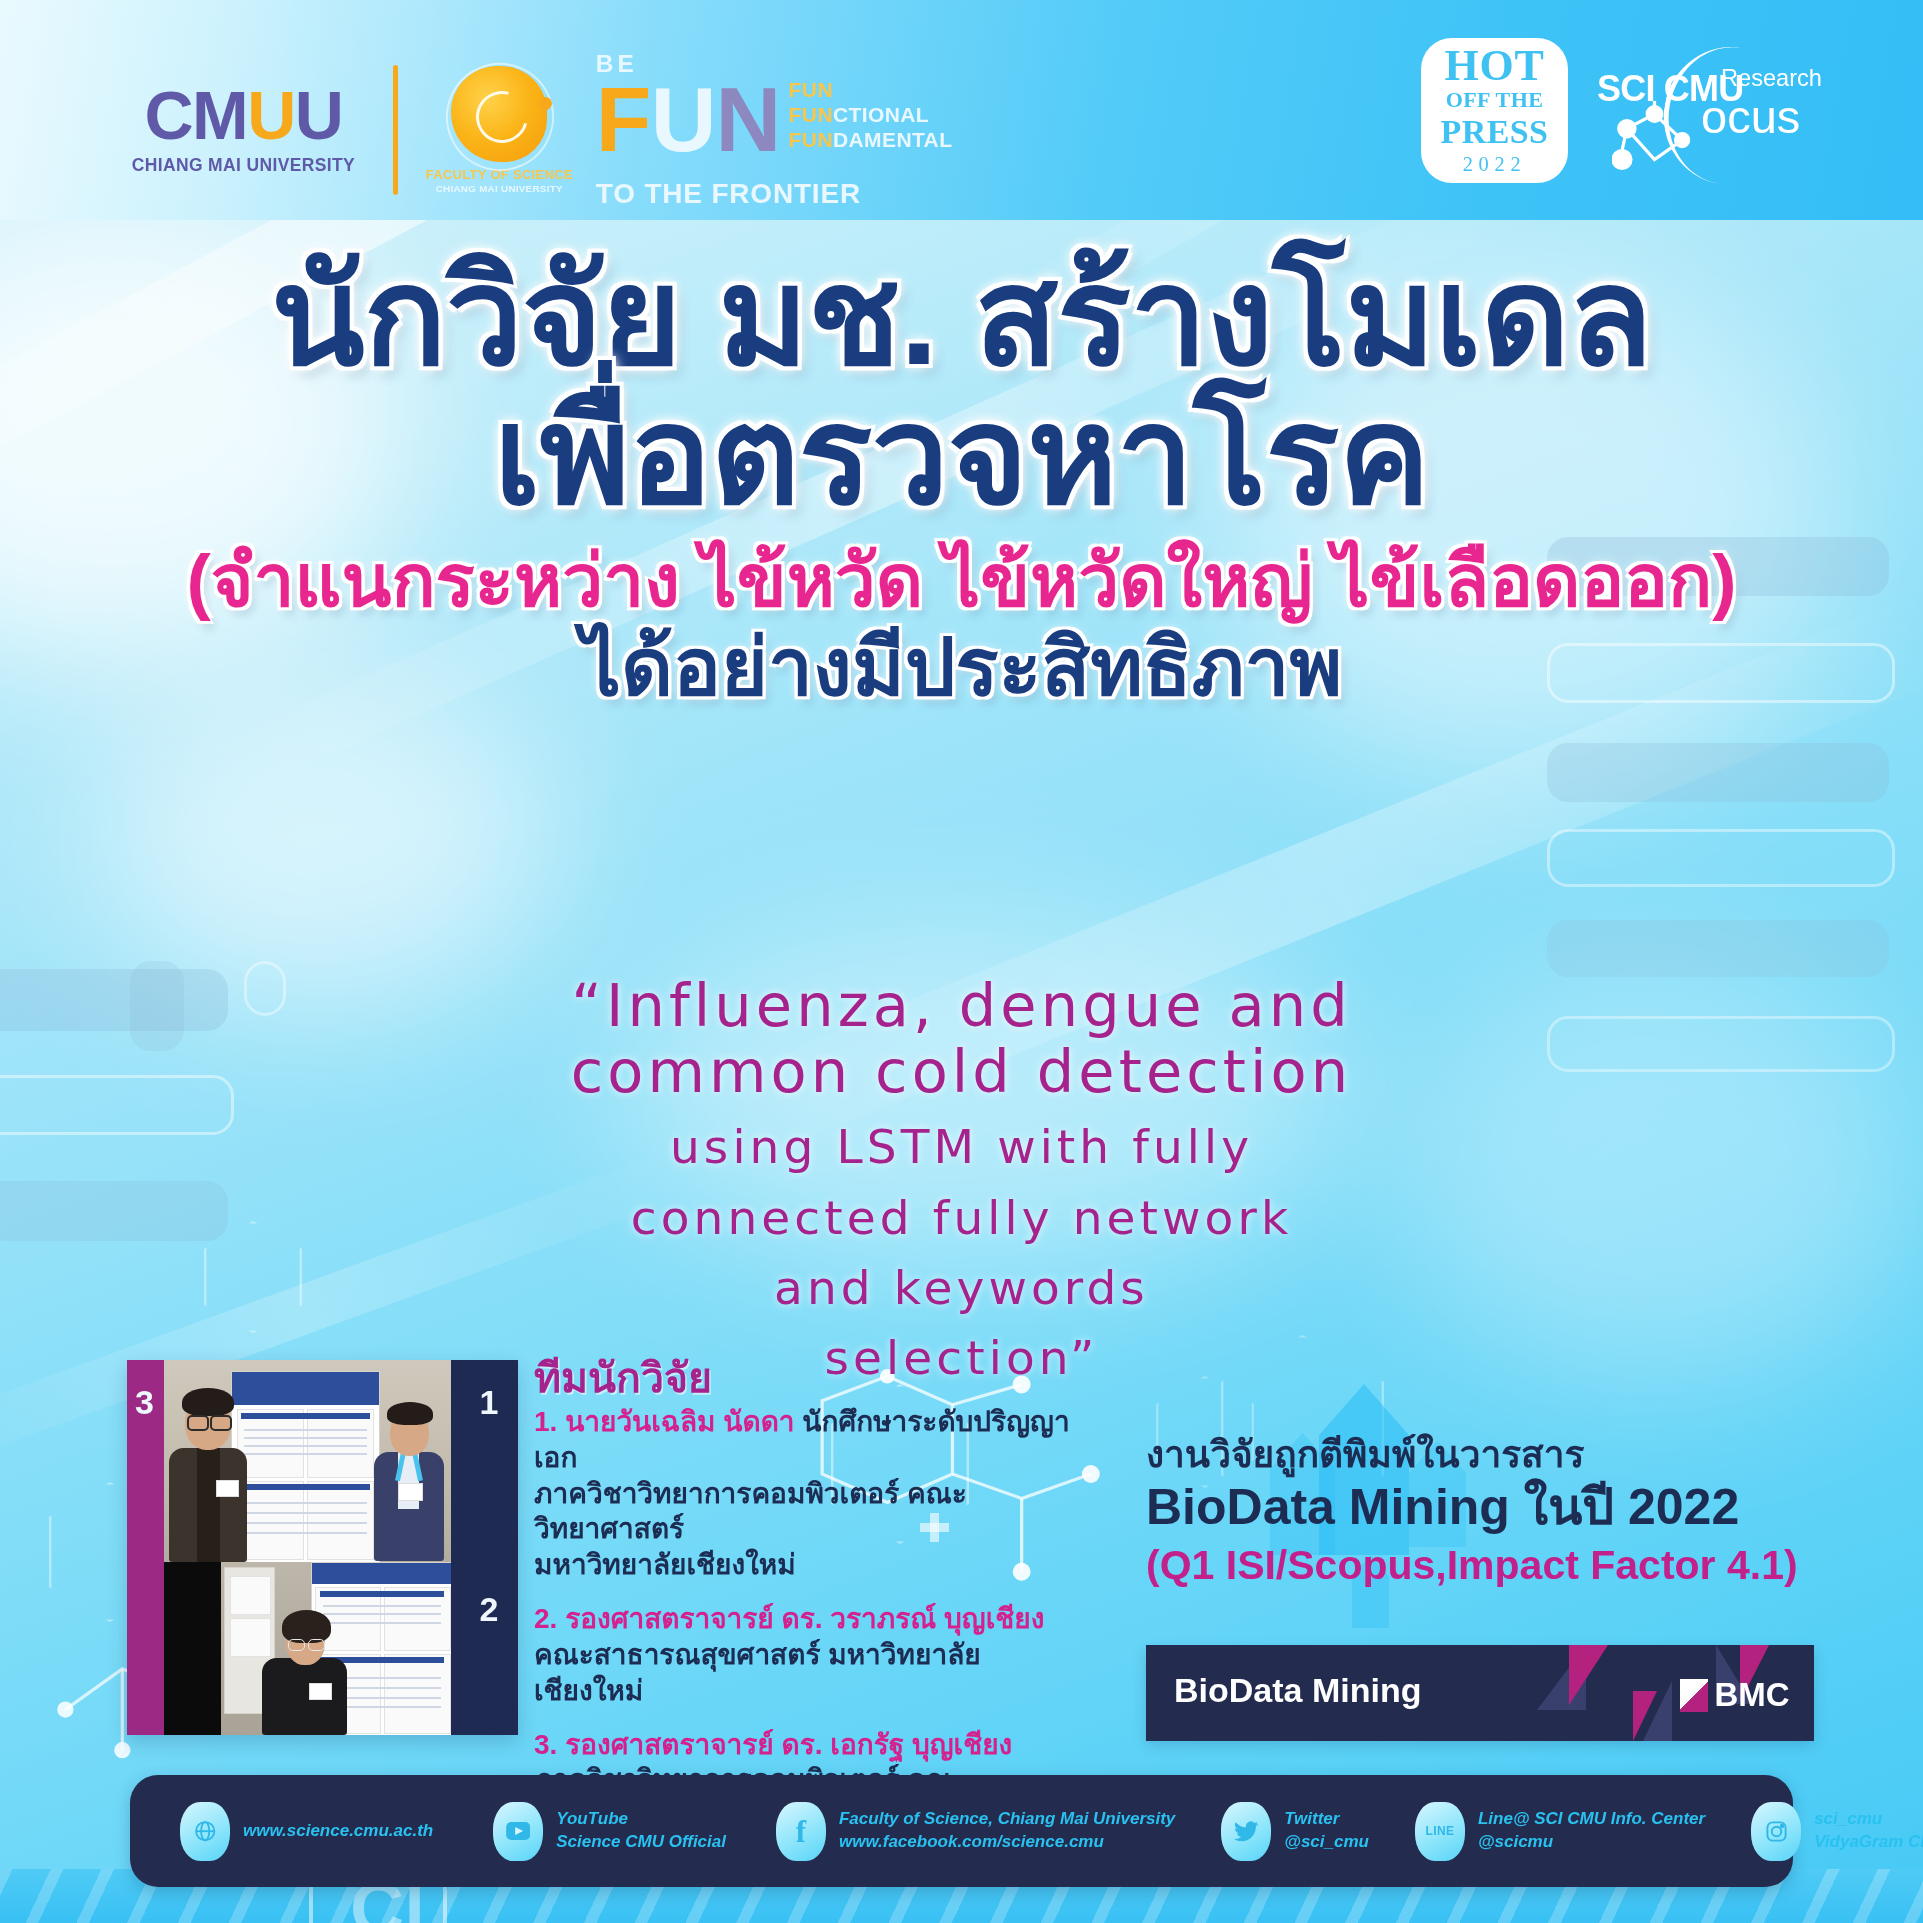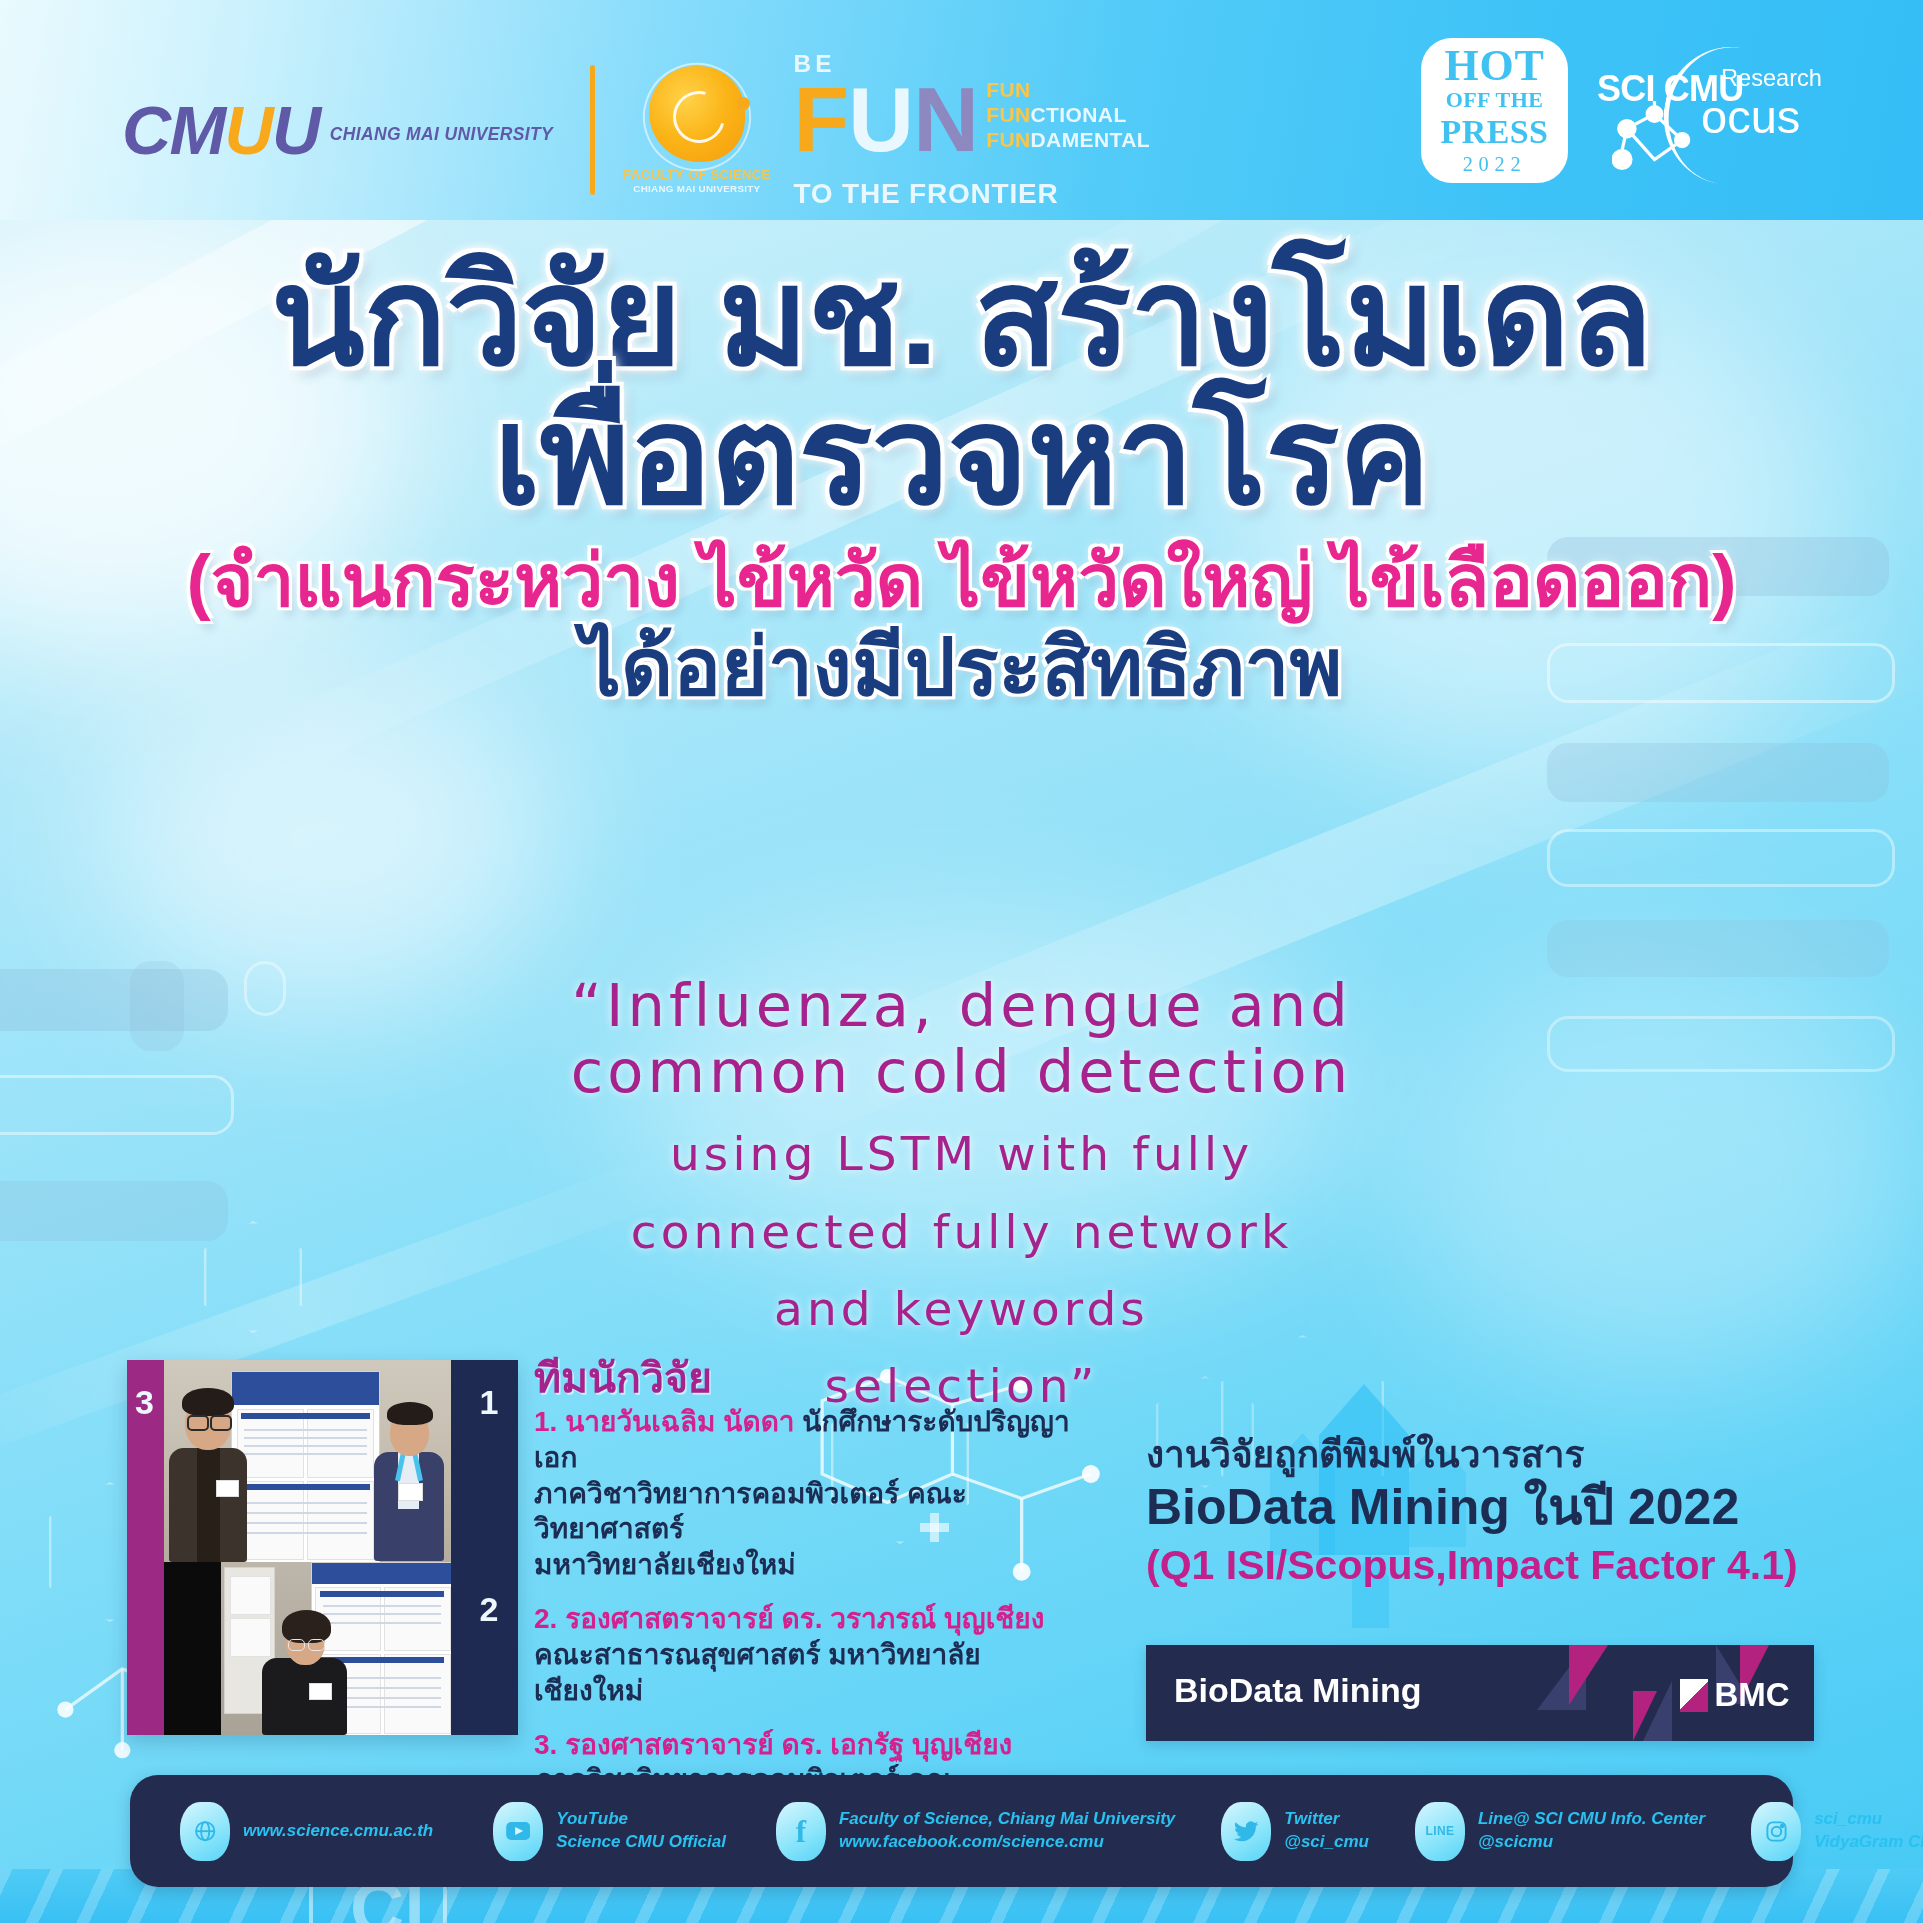--- a/index.html
+++ b/index.html
@@ -13,21 +13,21 @@
   .bg-glow{position:absolute;border-radius:50%;filter:blur(73px);}
   .bg-rrect{position:absolute;border-radius:21px;}
   .bg-hex{position:absolute;border:2.4px solid rgba(255,255,255,.45);}
   .bg-streak{position:absolute;background:linear-gradient(90deg,rgba(255,255,255,0),rgba(255,255,255,.55),rgba(255,255,255,0));transform-origin:left center;}
 
   
   .header{position:absolute;left:0;top:0;width:1923px;height:220px;
     background:linear-gradient(100deg,#eafafe 0%,#cdf2fd 12%,#87dcfb 34%,#52cbf8 58%,#3ec3f7 78%,#34bdf6 100%);
     z-index:5;}
   .hdr-left{position:absolute;left:122px;top:50px;display:flex;align-items:center;gap:0;}
-  .cmu-block{display:flex;flex-direction:row;align-items:center;font-style:italic;}
+  .cmu-block{display:flex;flex-direction:column;align-items:center;}
   .cmu-word{font-size:68px;font-weight:bold;letter-spacing:-1.6px;line-height:.92;}
   .cmu-c,.cmu-m,.cmu-u2{color:#5f59a8;}
   .cmu-u{color:#f7a81b;}
   .cmu-sub{color:#5f59a8;font-size:19px;font-weight:bold;letter-spacing:0.4px;margin-top:7.3px;
     font-family:"Liberation Sans Narrow","Liberation Sans",sans-serif;transform:scaleX(.92);}
   .divider-bar{width:4.9px;height:130px;background:#f7a81b;margin:0 28px;border-radius:2.4px;}
   .sci-block{display:flex;flex-direction:column;align-items:center;}
   .sci-snail{width:96px;height:96px;border-radius:50% 50% 46% 54%;
     background:radial-gradient(circle at 38% 34%,#ffd24a 0%,#fbb417 48%,#f59c0d 100%);position:relative;}
   .sci-snail:after{content:"";position:absolute;left:24.4px;top:24.4px;width:46px;height:46px;border-radius:50%;
@@ -73,21 +73,21 @@
   .th-big .l2{display:block;margin-top:-6.5px;}
   .th-pink{font-size:73px;font-weight:bold;color:#e8268f;margin-top:13px;line-height:1.1;
     text-shadow:0 0 11.4px #fff,-3.3px -3.3px 0 #fff,3.3px -3.3px 0 #fff,-3.3px 3.3px 0 #fff,3.3px 3.3px 0 #fff,4.9px 6.5px 8.1px rgba(60,110,150,.28);}
   .th-navy2{font-size:80px;font-weight:bold;color:#1a3d80;line-height:1.12;margin-top:1.6px;
     text-shadow:0 0 11.4px #fff,-3.3px -3.3px 0 #fff,3.3px -3.3px 0 #fff,-3.3px 3.3px 0 #fff,3.3px 3.3px 0 #fff,4.9px 6.5px 8.1px rgba(60,110,150,.28);}
 
   
   .engtitle{position:absolute;left:0;top:973px;width:1923px;text-align:center;color:#a6228c;z-index:6;
     font-family:"DejaVu Sans",sans-serif;}
   .eng1{font-size:59px;letter-spacing:4.1px;line-height:1.12;text-shadow:0 0 8.1px rgba(255,255,255,.8);}
-  .eng2{font-size:47px;letter-spacing:4.1px;line-height:1.2;margin-top:21px;text-shadow:0 0 8.1px rgba(255,255,255,.8);}
+  .eng2{font-size:47px;letter-spacing:4.1px;line-height:1.2;margin-top:14px;text-shadow:0 0 8.1px rgba(255,255,255,.8);}
 
   
   .collage{position:absolute;left:127px;top:1360px;width:391px;height:375px;z-index:7;
     box-shadow:0 6.5px 18px rgba(20,60,100,.22);}
   .col-magenta{position:absolute;left:0;top:0;width:37px;height:100%;background:#9c2a84;}
   .col-navy{position:absolute;right:0;top:0;width:67px;height:100%;background:#1e2a52;}
   .num{position:absolute;color:#eef7fd;font-size:34px;font-weight:bold;}
   .num3{left:8.1px;top:23px;}
   .num1{right:19.5px;top:23px;}
   .num2{right:19.5px;top:230px;}

